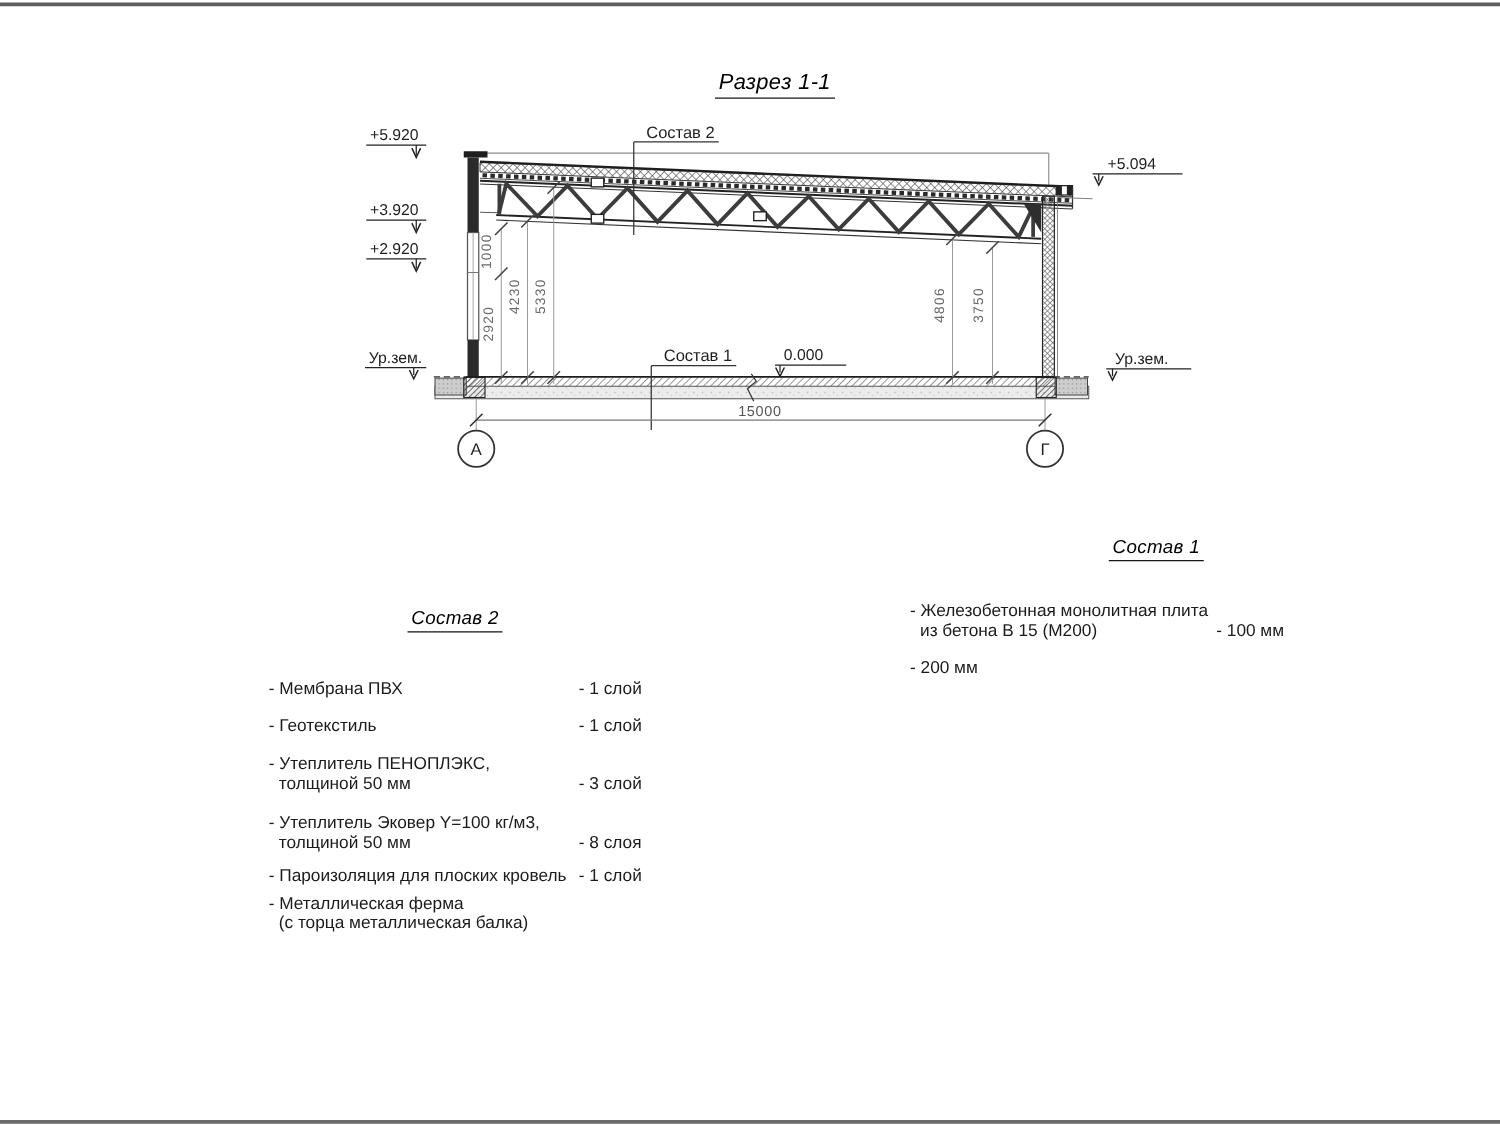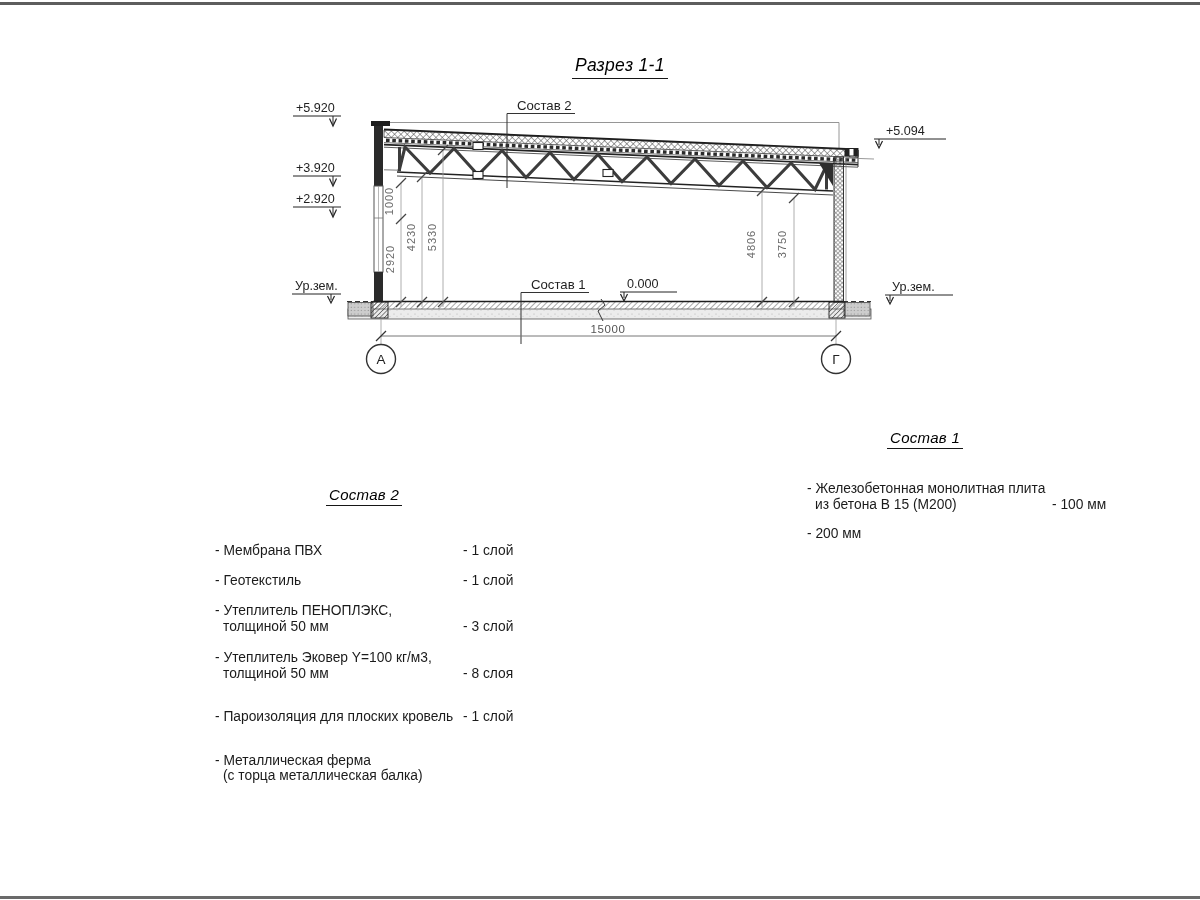--- a/index.html
+++ b/index.html
@@ -13,21 +13,21 @@
   .title {
     position:absolute; font-style:italic; font-weight:500; color:#000000;
     border-bottom:1.6px solid #161616; padding:0 3px 2px 3px; letter-spacing:.3px;
   }
   #section-title { left:572px; top:55px; font-size:17.5px; }
   #comp2-title   { left:326px; top:486px; font-size:15px; }
   #comp1-title   { left:887px; top:429px; font-size:15px; }
 
   .list { position:absolute; font-size:13.8px; line-height:15.5px; color:#1b1b1b; }
   #comp2-list { left:215px; top:543px; width:310px; }
-  #comp1-list { left:807px; top:481px; width:320px; }
+  #comp1-list { left:728px; top:481px; width:320px; }
   .row { display:flex; align-items:flex-end; }
   .lbl { flex:none; }
   #comp2-list .lbl { width:248px; }
   #comp1-list .lbl { width:245px; }
   .l2 { display:block; padding-left:8px; }
   .val { flex:none; white-space:pre; }
 
   svg text { font-family:"Liberation Sans", sans-serif; }
   .elev-text { font-size:12.6px; fill:#1f1f1f; }
   .leader-text { font-size:13.2px; fill:#1f1f1f; }
@@ -241,25 +241,25 @@
     <div class="val">- 1 слой</div>
   </div>
   <div class="row" style="margin-bottom:14.5px">
     <div class="lbl"><span>- Геотекстиль</span><span class="l2"></span></div>
     <div class="val">- 1 слой</div>
   </div>
   <div class="row" style="margin-bottom:16px">
     <div class="lbl"><span>- Утеплитель ПЕНОПЛЭКС,</span><span class="l2">толщиной 50 мм</span></div>
     <div class="val">- 3 слой</div>
   </div>
-  <div class="row" style="margin-bottom:28px">
+  <div class="row" style="margin-bottom:12px">
     <div class="lbl"><span>- Утеплитель Эковер Y=100 кг/м3,</span><span class="l2">толщиной 50 мм</span></div>
     <div class="val">- 8 слоя</div>
   </div>
-  <div class="row" style="margin-bottom:28px">
+  <div class="row" style="margin-bottom:6px">
     <div class="lbl"><span>- Пароизоляция для плоских кровель</span><span class="l2"></span></div>
     <div class="val">- 1 слой</div>
   </div>
   <div class="row">
     <div class="lbl"><span>- Металлическая ферма</span><span class="l2">(с торца металлическая балка)</span></div>
     <div class="val"></div>
   </div>
 </div>
 
 <div id="comp1-title" class="title">Состав 1</div>

